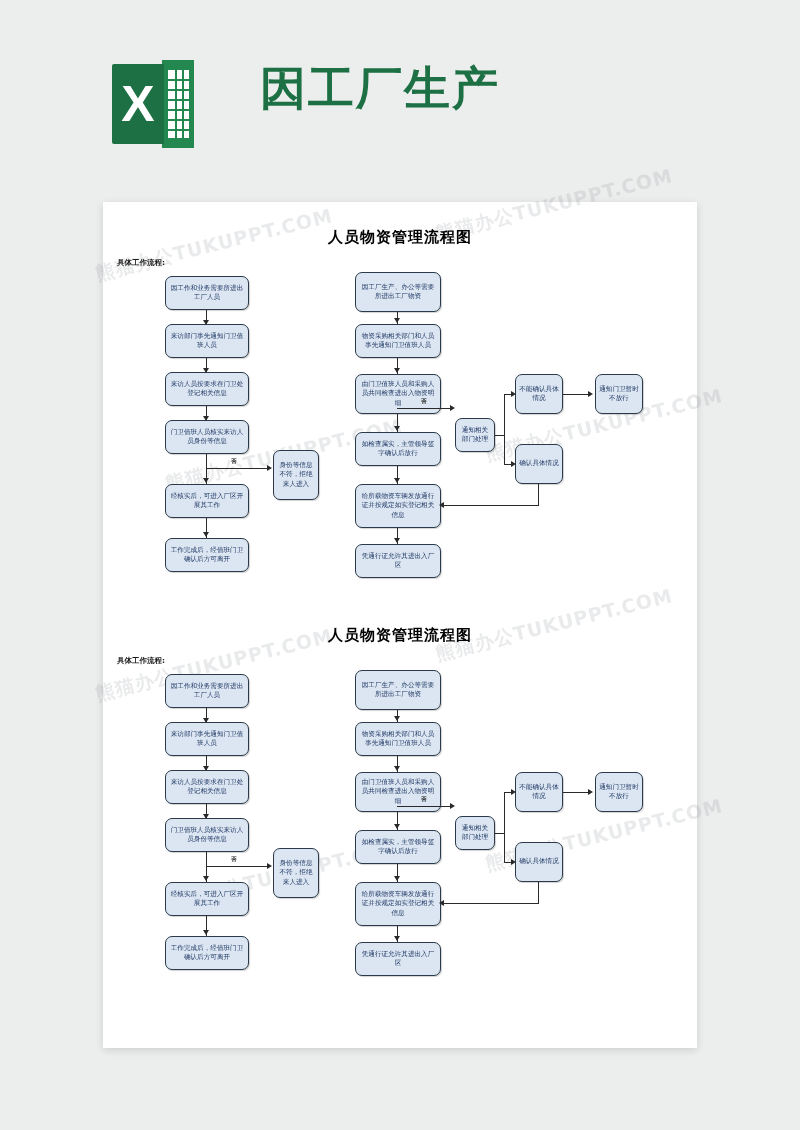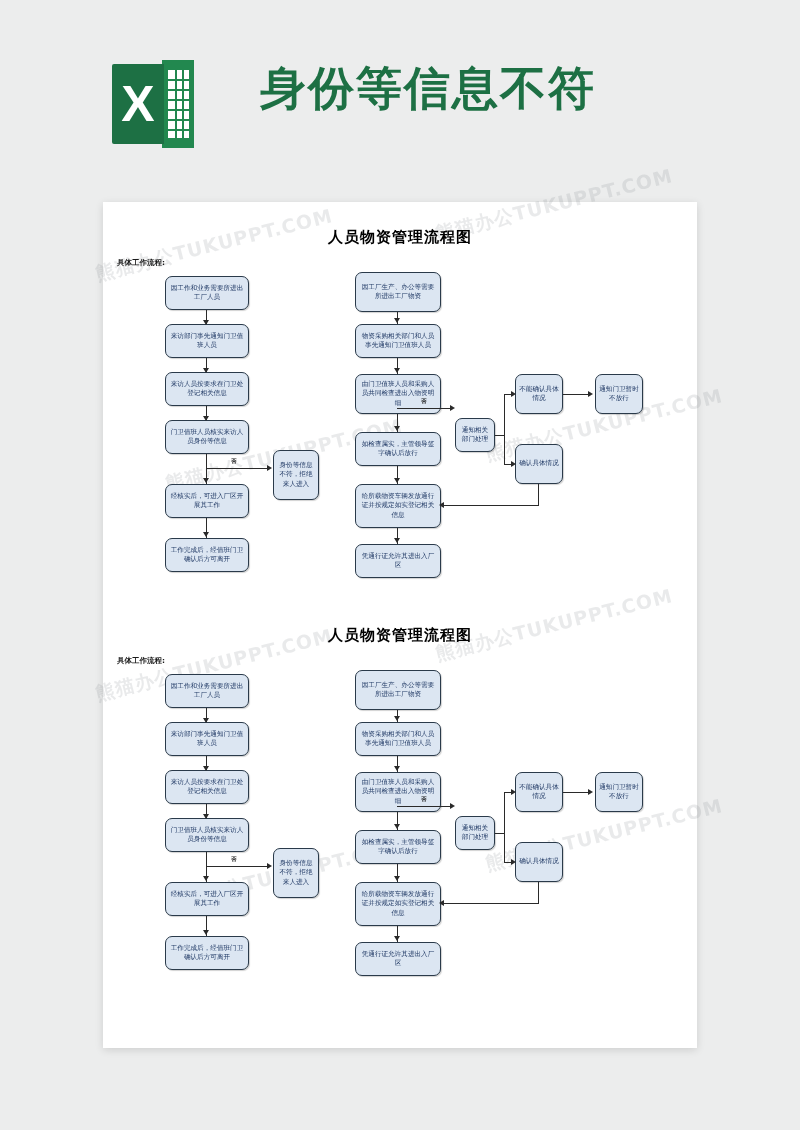--- a/index.html
+++ b/index.html
@@ -134,21 +134,21 @@
         <i style="top:9px"></i>
           <i style="top:19px"></i>
           <i style="top:29px"></i>
         <i style="top:39px"></i>
           <i style="top:49px"></i>
           <i style="top:59px"></i>
         <b style="left:7px"></b>
           <b style="left:14px"></b>
       </div>
     </div>
-    <div class="title-main">身份等信息不符</div>
+    <div class="title-main">因工厂生产</div>
   </div>
 
   <div class="sheet">
 
     <div class="wm" style="left:-10px; top:60px;">熊猫办公TUKUPPT.COM</div>
     <div class="wm" style="left:330px; top:20px;">熊猫办公TUKUPPT.COM</div>
     <div class="wm" style="left:60px;  top:270px;">熊猫办公TUKUPPT.COM</div>
     <div class="wm" style="left:380px; top:240px;">熊猫办公TUKUPPT.COM</div>
     <div class="wm" style="left:-10px; top:480px;">熊猫办公TUKUPPT.COM</div>
     <div class="wm" style="left:330px; top:440px;">熊猫办公TUKUPPT.COM</div>

